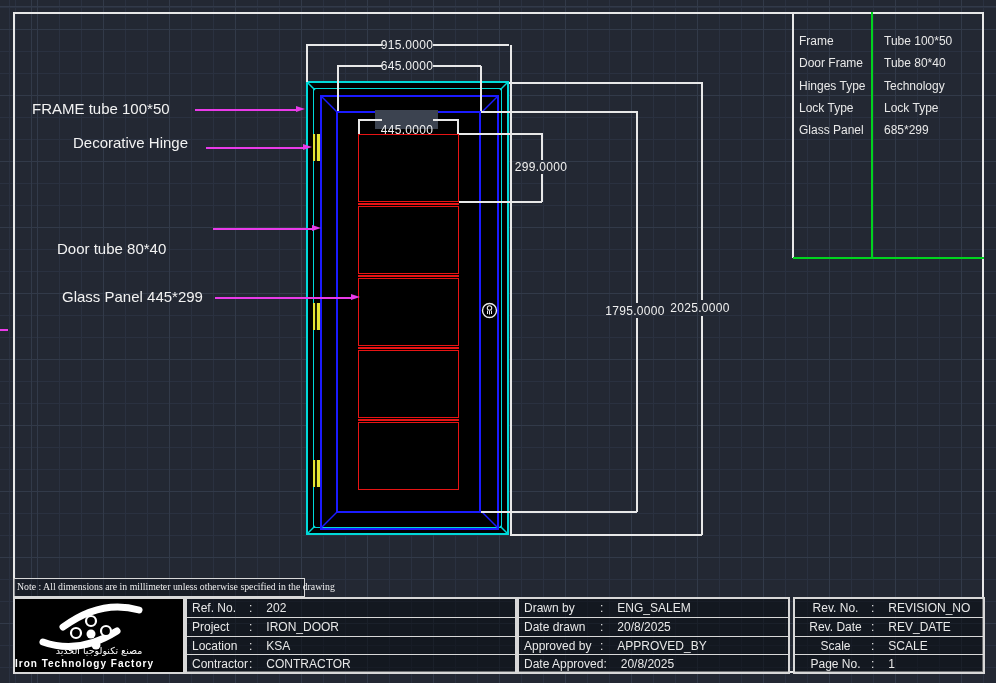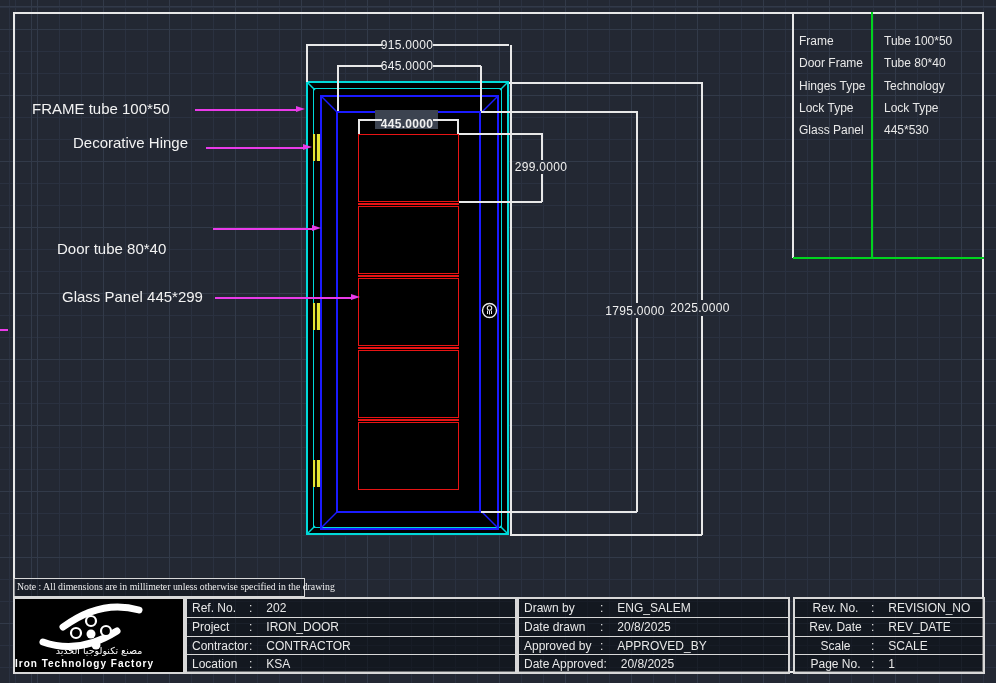--- a/index.html
+++ b/index.html
@@ -65,21 +65,21 @@
     <div class="spec-row" style="top:44.6px;padding-left:19px;">
       <span class="spec-label">Hinges Type</span>
       <span class="spec-value">Technology</span>
     </div>
     <div class="spec-row" style="top:66.9px;">
       <span class="spec-label">Lock Type</span>
       <span class="spec-value">Lock Type</span>
     </div>
     <div class="spec-row" style="top:89.2px;">
       <span class="spec-label">Glass Panel</span>
-      <span class="spec-value">445*530</span>
+      <span class="spec-value">685*299</span>
     </div>
   </div>
 
   <div class="abs" style="left:306px;top:81px;width:203px;height:454px;">
 
     <div class="abs" style="left:0;top:0;width:203px;height:454px;background:#000;border:2px solid #00d9d9;box-sizing:border-box;"></div>
 
     <div class="abs" style="left:7px;top:7px;width:189px;height:440px;border:1px solid #00d9d9;box-sizing:border-box;"></div>
 
     <div class="abs" style="left:14px;top:14px;width:179px;height:435px;border:2px solid #1b1bff;box-sizing:border-box;"></div>
@@ -134,21 +134,21 @@
   <div class="wline" style="left:433px;top:65px;width:48px;height:1.5px;"></div>
   <div class="wline" style="left:337px;top:66px;width:1.5px;height:45px;"></div>
   <div class="wline" style="left:480px;top:66px;width:1.5px;height:45px;"></div>
   <span class="dimtext" style="left:407px;top:66px;">645.0000</span>
 
   <div class="abs" style="left:375px;top:110px;width:63px;height:19px;background:#3c4350;"></div>
   <div class="wline" style="left:358px;top:119px;width:24px;height:1.5px;"></div>
   <div class="wline" style="left:433px;top:119px;width:26px;height:1.5px;"></div>
   <div class="wline" style="left:358px;top:120px;width:1.5px;height:14px;"></div>
   <div class="wline" style="left:457px;top:120px;width:1.5px;height:14px;"></div>
-  <span class="dimtext" style="left:407px;top:124px;font-weight:bold;">445.0000</span>
+  <span class="dimtext" style="left:407px;top:130px;">445.0000</span>
 
   <div class="wline" style="left:459px;top:133px;width:83px;height:1.5px;"></div>
   <div class="wline" style="left:459px;top:201px;width:83px;height:1.5px;"></div>
   <div class="wline" style="left:541px;top:133px;width:1.5px;height:27px;"></div>
   <div class="wline" style="left:541px;top:174px;width:1.5px;height:28px;"></div>
   <span class="dimtext" style="left:541px;top:167px;">299.0000</span>
 
   <div class="wline" style="left:481px;top:111px;width:156px;height:1.5px;"></div>
   <div class="wline" style="left:481px;top:511px;width:156px;height:1.5px;"></div>
   <div class="wline" style="left:636px;top:111px;width:1.5px;height:192px;"></div>
@@ -198,25 +198,25 @@
   </div>
 
   <div class="tb tbl" style="left:185px;top:597px;width:332px;height:77px;">
     <div class="tb-row">
       <span class="tb-label">Ref. No.</span><span class="tb-colon">:</span><span class="tb-value">202</span>
     </div>
     <div class="tb-row">
       <span class="tb-label">Project</span><span class="tb-colon">:</span><span class="tb-value">IRON_DOOR</span>
     </div>
     <div class="tb-row">
+      <span class="tb-label">Location</span><span class="tb-colon">:</span><span class="tb-value">KSA</span>
+    </div>
+    <div class="tb-row">
       <span class="tb-label">Contractor</span><span class="tb-colon">:</span><span class="tb-value">CONTRACTOR</span>
     </div>
-    <div class="tb-row">
-      <span class="tb-label">Location</span><span class="tb-colon">:</span><span class="tb-value">KSA</span>
-    </div>
   </div>
 
   <div class="tb tbm" style="left:517px;top:597px;width:273px;height:77px;">
     <div class="tb-row">
       <span class="tb-label">Drawn by</span><span class="tb-colon">:</span><span class="tb-value">ENG_SALEM</span>
     </div>
     <div class="tb-row">
       <span class="tb-label">Date drawn</span><span class="tb-colon">:</span><span class="tb-value">20/8/2025</span>
     </div>
     <div class="tb-row">

